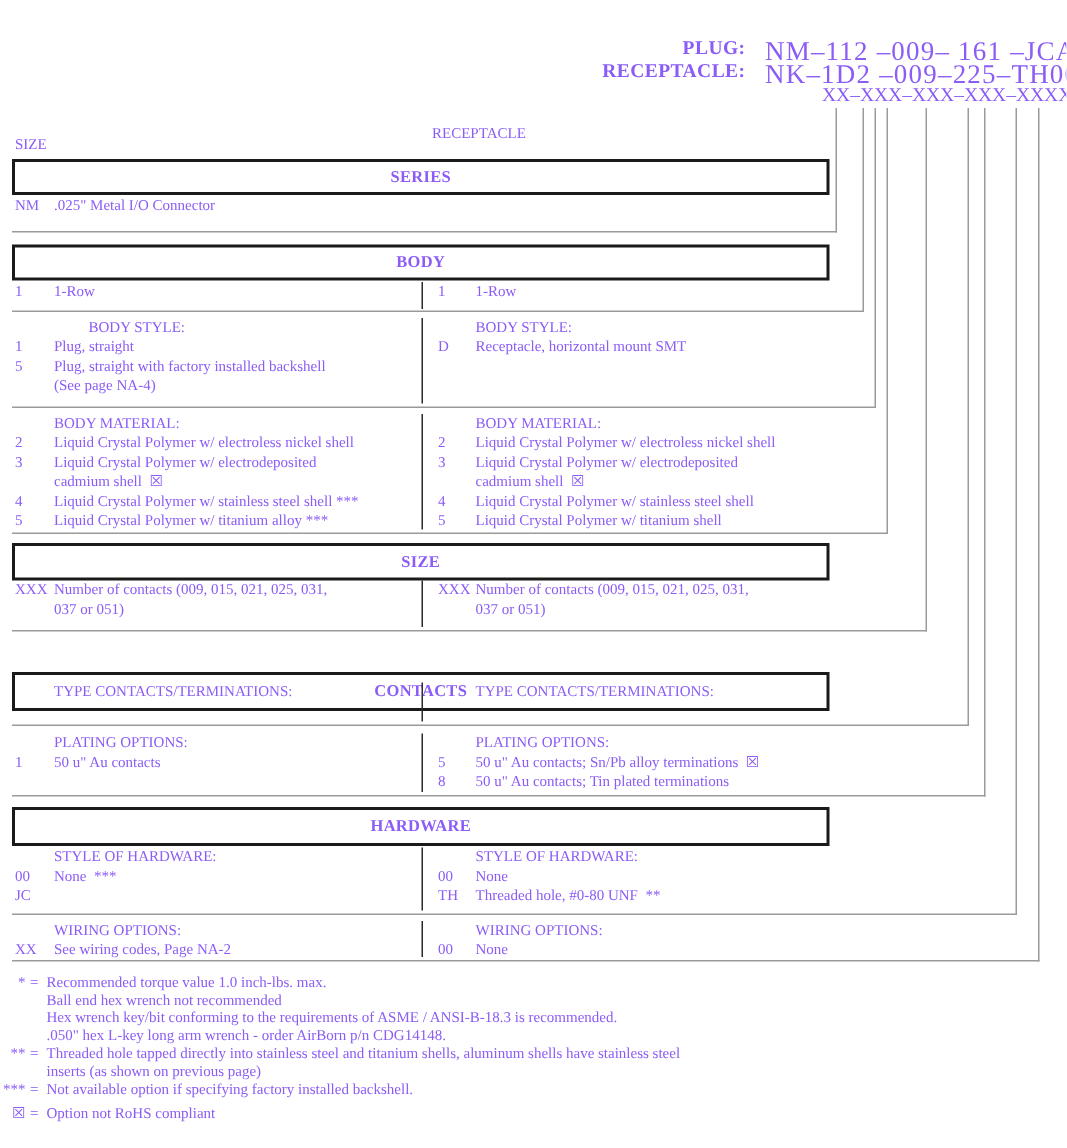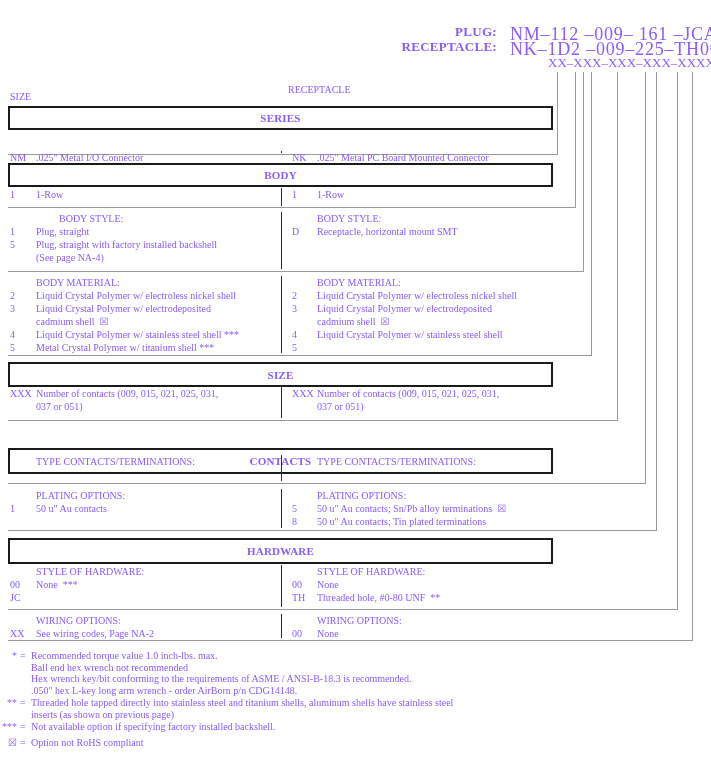--- a/index.html
+++ b/index.html
@@ -78,31 +78,25 @@
   <div class="hrule" style="top:420px;width:610px"></div>
   <div class="hrule" style="top:483px;width:638px"></div>
   <div class="hrule" style="top:530px;width:649px"></div>
   <div class="hrule" style="top:609px;width:670px"></div>
   <div class="hrule" style="top:640px;width:685px"></div>
 
   <div class="colhead" style="left:10px;top:91px">SIZE</div>
   <div class="colhead" style="left:288px;top:84px">RECEPTACLE</div>
 
   <div class="secbox" style="top:106px;height:20px">SERIES</div>
-  <div class="group" style="top:131px;height:22px;padding-top:20px">
+  <div class="group" style="top:131px;height:22px;padding-top:0">
     <div class="gcol left">
       <div class="grow">
         <span class="code">NM</span>
         <span class="desc">.025" Metal I/O Connector</span>
-      </div>
-    </div>
-    <div class="gcol right">
-      <div class="grow">
-        <span class="code">NK</span>
-        <span class="desc">.025" Metal PC Board Mounted Connector</span>
       </div>
     </div>
   </div>
 
   <div class="secbox" style="top:163px;height:20px">BODY</div>
   <div class="group" style="top:186px;height:20px">
     <div class="gcol left">
       <div class="grow">
         <span class="code">1</span>
         <span class="desc">1-Row</span>
@@ -149,40 +143,41 @@
         <span class="code">3</span>
         <span class="desc">Liquid Crystal Polymer w/ electrodeposited
 cadmium shell  ☒</span>
       </div>
       <div class="grow">
         <span class="code">4</span>
         <span class="desc">Liquid Crystal Polymer w/ stainless steel shell ***</span>
       </div>
       <div class="grow">
         <span class="code">5</span>
-        <span class="desc">Metal Crystal Polymer w/ titanium shell ***</span>
+        <span class="desc">Liquid Crystal Polymer w/ titanium alloy ***</span>
       </div>
     </div>
     <div class="gcol right">
       <div class="gheading">BODY MATERIAL:</div>
       <div class="grow">
         <span class="code">2</span>
         <span class="desc">Liquid Crystal Polymer w/ electroless nickel shell</span>
       </div>
       <div class="grow">
         <span class="code">3</span>
         <span class="desc">Liquid Crystal Polymer w/ electrodeposited
 cadmium shell  ☒</span>
       </div>
       <div class="grow">
         <span class="code">4</span>
         <span class="desc">Liquid Crystal Polymer w/ stainless steel shell</span>
       </div>
       <div class="grow">
         <span class="code">5</span>
+        <span class="desc">Liquid Crystal Polymer w/ titanium shell</span>
       </div>
     </div>
   </div>
 
   <div class="secbox" style="top:362px;height:21px">SIZE</div>
   <div class="group" style="top:385px;height:33px">
     <div class="gcol left">
       <div class="grow">
         <span class="code">XXX</span>
         <span class="desc">Number of contacts (009, 015, 021, 025, 031,

